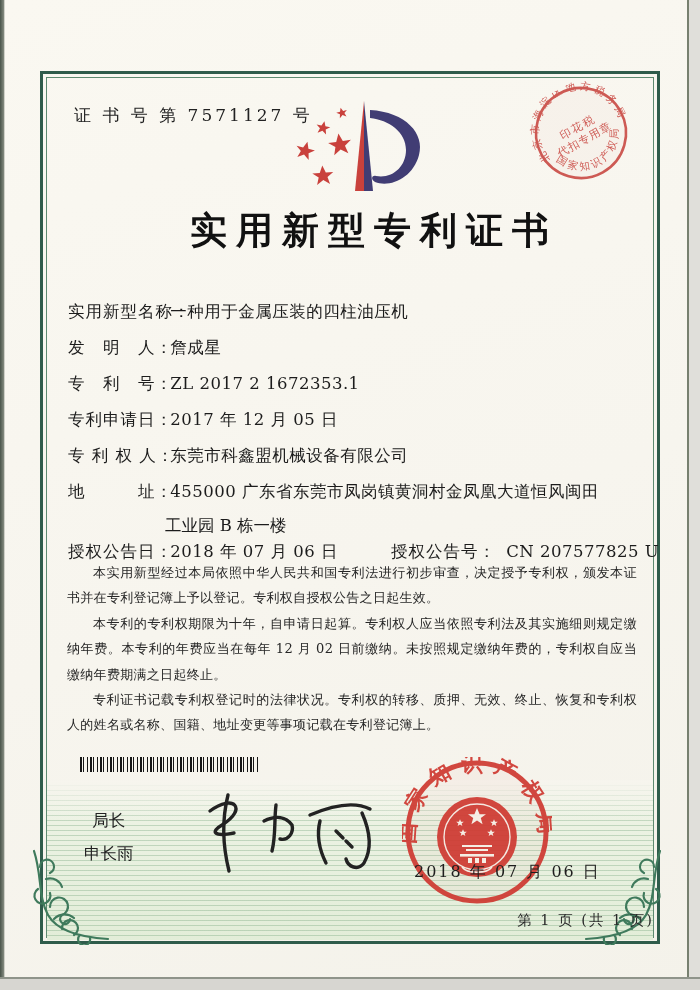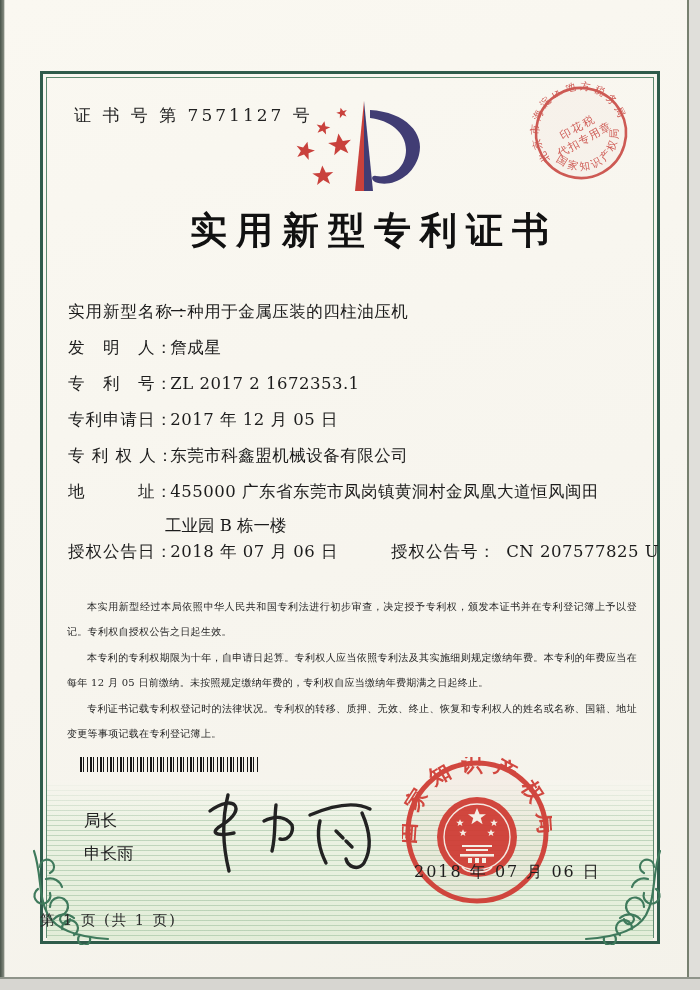--- a/index.html
+++ b/index.html
@@ -20,32 +20,32 @@
   .cert-no{position:absolute;left:74px;top:104px;font-size:17px;letter-spacing:3px;color:#222;}
   .logo{position:absolute;left:278px;top:98px;width:150px;height:108px;}
   .title{position:absolute;left:40px;top:206px;width:668px;text-align:center;font-size:37px;font-weight:bold;letter-spacing:9px;color:#111;}
   .fields{position:absolute;left:68px;top:301px;width:572px;font-size:16.5px;}
   .field-row{margin-bottom:14px;white-space:nowrap;}
   .field-label{display:inline-block;width:97px;letter-spacing:1px;}
   .field-value{letter-spacing:.5px;}
   .addr-line2{padding-left:97px;margin-top:12px;}
   .grant-row{position:relative;}
   .grant-no{position:absolute;left:323px;top:0;}
-  .paragraphs{position:absolute;left:67px;top:594px;width:570px;font-size:10px;line-height:25.4px;color:#262626;text-align:justify;}
+  .paragraphs{position:absolute;left:67px;top:560px;width:570px;font-size:13px;line-height:25.4px;color:#262626;text-align:justify;}
   .paragraphs p{margin:0;text-indent:2em;letter-spacing:.3px;}
   .barcode{position:absolute;left:80px;top:757px;width:178px;height:15px;
     background:repeating-linear-gradient(90deg,#161616 0px,#161616 2px,rgba(0,0,0,0) 2px,rgba(0,0,0,0) 3px,#161616 3px,#161616 4px,rgba(0,0,0,0) 4px,rgba(0,0,0,0) 7px,#161616 7px,#161616 8px,rgba(0,0,0,0) 8px,rgba(0,0,0,0) 10px);}
   .ornament{position:absolute;width:86px;height:100px;}
   .ornament.bl{left:28px;top:845px;}
   .ornament.br{left:580px;top:845px;transform:scaleX(-1);}
-  .director-block{position:absolute;left:84px;top:804px;font-family:"DejaVu Sans","Liberation Sans",sans-serif;font-size:16.5px;font-weight:500;color:#222;line-height:33px;}
+  .director-block{position:absolute;left:84px;top:804px;font-family:"DejaVu Sans","Liberation Sans",sans-serif;font-size:16.5px;font-weight:500;color:#222;line-height:33px;text-align:center;}
   .signature{position:absolute;left:198px;top:775px;width:190px;height:105px;}
   .seal{position:absolute;left:402px;top:757px;width:150px;height:150px;opacity:.93;}
   .seal-date{position:absolute;left:414px;top:862px;width:150px;font-size:16px;letter-spacing:2px;color:#1e1e1e;white-space:nowrap;}
-  .footer{position:absolute;left:40px;top:911px;width:614px;text-align:left;font-size:14.5px;letter-spacing:2px;color:#2a2a2a;}
+  .footer{position:absolute;left:40px;top:911px;width:614px;text-align:right;font-size:14.5px;letter-spacing:2px;color:#2a2a2a;}
   .stamp{position:absolute;left:532px;top:84px;width:98px;height:98px;transform:rotate(-29deg);opacity:.88;}
   svg text{font-family:"DejaVu Serif","Liberation Serif",serif;}
 </style>
 </head>
 <body>
 
 <div class="scan">
 
   <div class="edge-left"></div>
   <div class="edge-right"></div>
@@ -148,21 +148,21 @@
       <span class="field-value">2018 年 07 月 06 日</span>
       <span class="grant-no">
         <span class="field-label" style="width:auto;margin-right:5px;">授权公告号：</span>
         <span class="field-value">CN 207577825 U</span>
       </span>
     </div>
   </div>
 
   <div class="paragraphs">
     <p>本实用新型经过本局依照中华人民共和国专利法进行初步审查，决定授予专利权，颁发本证书并在专利登记簿上予以登记。专利权自授权公告之日起生效。</p>
-    <p>本专利的专利权期限为十年，自申请日起算。专利权人应当依照专利法及其实施细则规定缴纳年费。本专利的年费应当在每年 12 月 05 日前缴纳。未按照规定缴纳年费的，专利权自应当缴纳年费期满之日起终止。</p>
+    <p>本专利的专利权期限为十年，自申请日起算。专利权人应当依照专利法及其实施细则规定缴纳年费。本专利的年费应当在每年 12 月 02 日前缴纳。未按照规定缴纳年费的，专利权自应当缴纳年费期满之日起终止。</p>
     <p>专利证书记载专利权登记时的法律状况。专利权的转移、质押、无效、终止、恢复和专利权人的姓名或名称、国籍、地址变更等事项记载在专利登记簿上。</p>
   </div>
 
   <div class="barcode"></div>
 
   <div class="director-block">
     <div>局长</div>
     <div>申长雨</div>
   </div>
 

